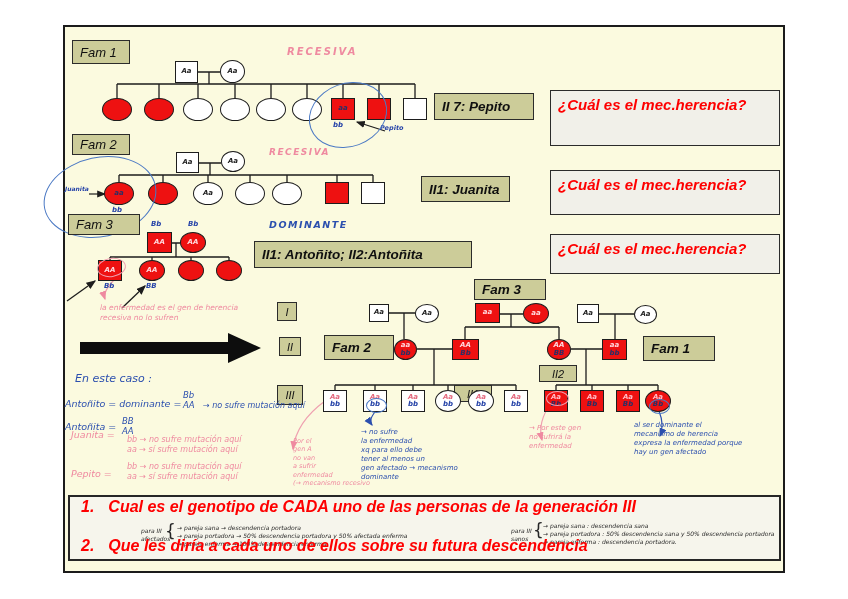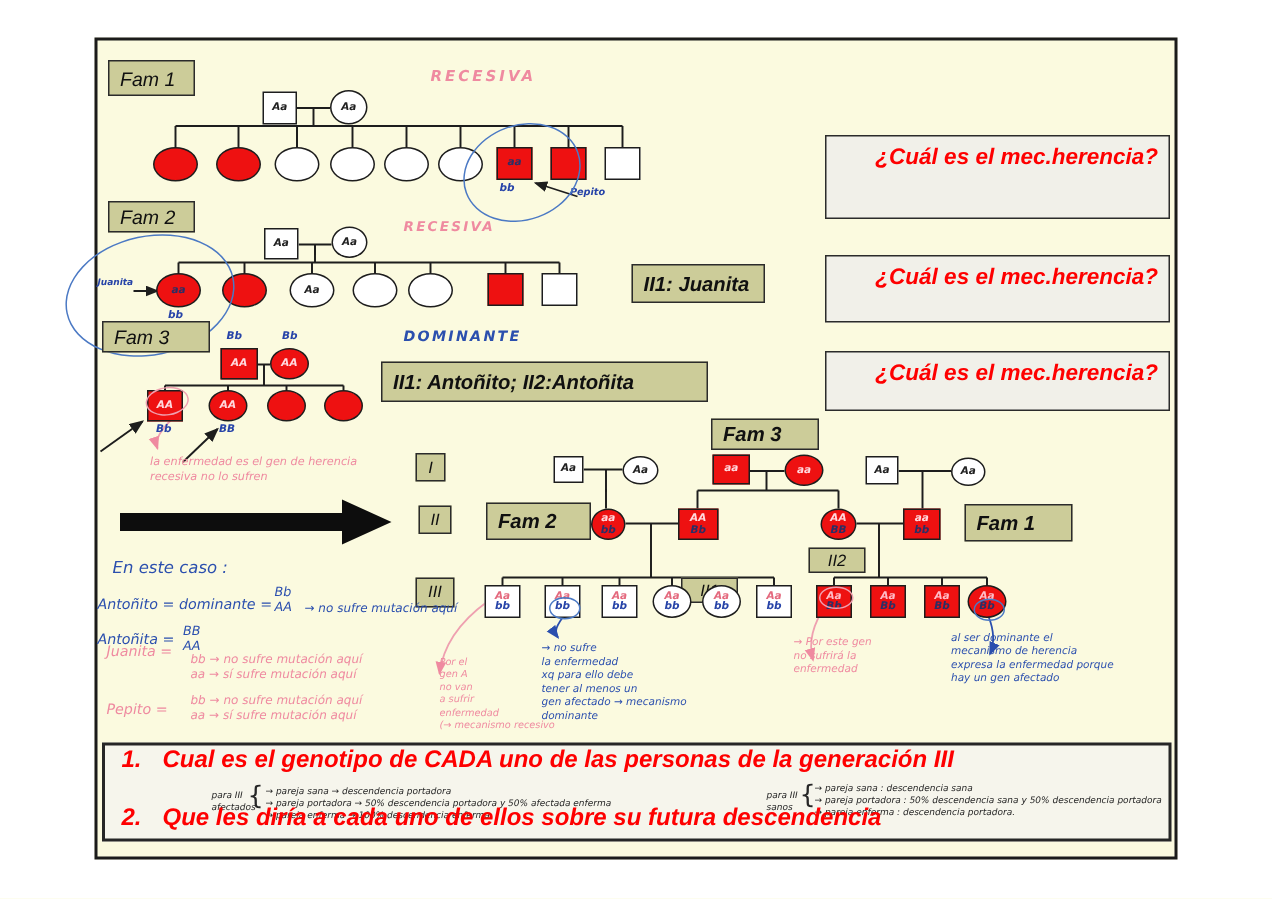--- a/index.html
+++ b/index.html
@@ -27,21 +27,21 @@
   .hw{font-style:italic;line-height:1.3;white-space:pre-line;font-family:"DejaVu Sans",sans-serif;}
   .hw.blue{color:#2b4fae;font-style:italic;} .hw.pink{color:#ef8aa0;} .hw.bk{color:#262626;}
   .ls{letter-spacing:2px;font-weight:bold;}
   
   .tan{background:#cccc99;border:1.2px solid #2b2b2b;box-sizing:border-box;display:flex;
        align-items:center;font-style:italic;font-size:13px;color:#101010;padding-left:7px;}
   .tan.cap{font-weight:bold;font-size:13.5px;}
   .tan.g3{justify-content:center;padding-left:0;font-size:11px;}
   
   .qbox{background:#f1f0e9;border:1.4px solid #2b2b2b;box-sizing:border-box;color:#fe0000;
-        font-weight:bold;font-style:italic;font-size:15px;padding:5px 7px;text-align:right;}
+        font-weight:bold;font-style:italic;font-size:15px;padding:5px 7px;}
   
   .oval{border:1.7px solid #4b79c4;border-radius:50%;background:transparent;}
   .oval.pinkc{border-color:#efa0b0;}
   
   .bbox{background:#f6f5ec;border:2px solid #262626;box-sizing:border-box;}
   .qtext{color:#fe0000;font-weight:bold;font-style:italic;font-size:16px;white-space:nowrap;}
   .qtext .num{margin-right:14px;}
 </style>
 </head>
 <body>
@@ -104,20 +104,23 @@
   <div class="m ci" style="left:191px;top:71px;width:30px;height:23px;"></div>
   <div class="m ci" style="left:227px;top:71px;width:30px;height:23px;"></div>
   <div class="m aff" style="left:266px;top:71px;width:24px;height:22px;">
       <span class="g n">aa</span>
     </div>
   <div class="m aff" style="left:302px;top:71px;width:24px;height:22px;"></div>
   <div class="m" style="left:338px;top:71px;width:24px;height:22px;"></div>
   <span class="fl b" style="left:268px;top:95px;">bb</span>
   <span class="fl b" style="left:315px;top:98px;font-size:6.5px;">Pepito</span>
   <div class="oval" style="left:243px;top:56px;width:78px;height:62px;transform:rotate(-20deg);"></div>
+  <div class="tan cap" style="left:369px;top:66px;width:100px;height:27px;">
+      <span>II 7: Pepito</span>
+    </div>
   <div class="qbox" style="left:485px;top:63px;width:230px;height:56px;"><span>¿Cuál es el mec.herencia?</span></div>
 
   <div class="tan" style="left:7px;top:107px;width:58px;height:21px;">
       <span>Fam 2</span>
     </div>
   <span class="hw pink ls" style="left:204px;top:120px;font-size:9px;letter-spacing:1.5px;">RECESIVA</span>
   <div class="m" style="left:111px;top:125px;width:23px;height:21px;">
       <span class="g k">Aa</span>
     </div>
   <div class="m ci" style="left:156px;top:124px;width:24px;height:21px;">

